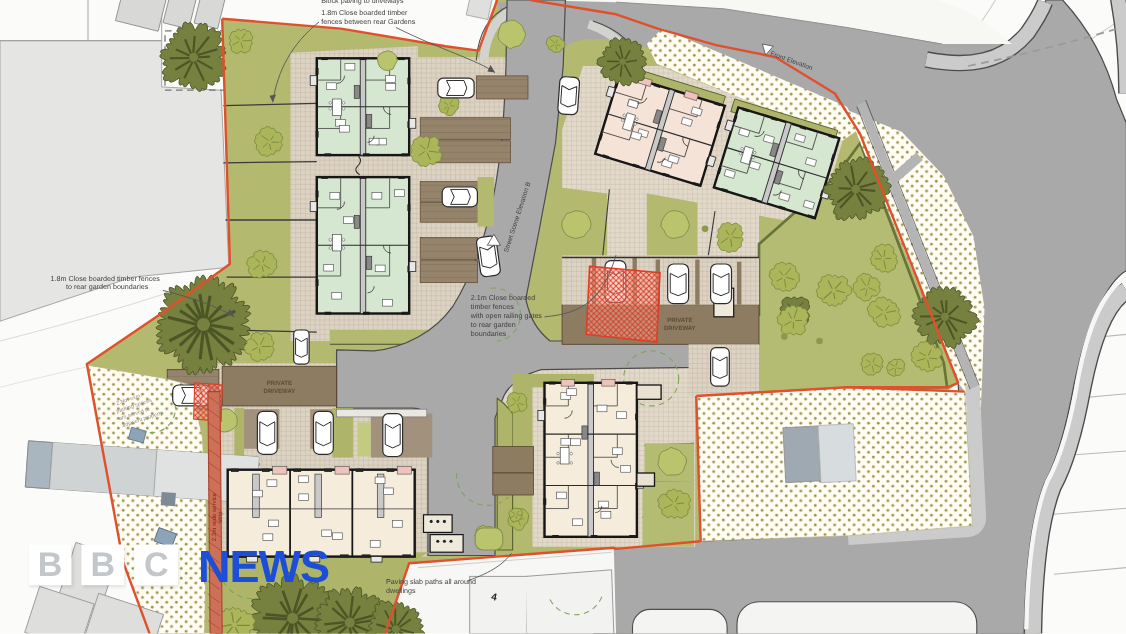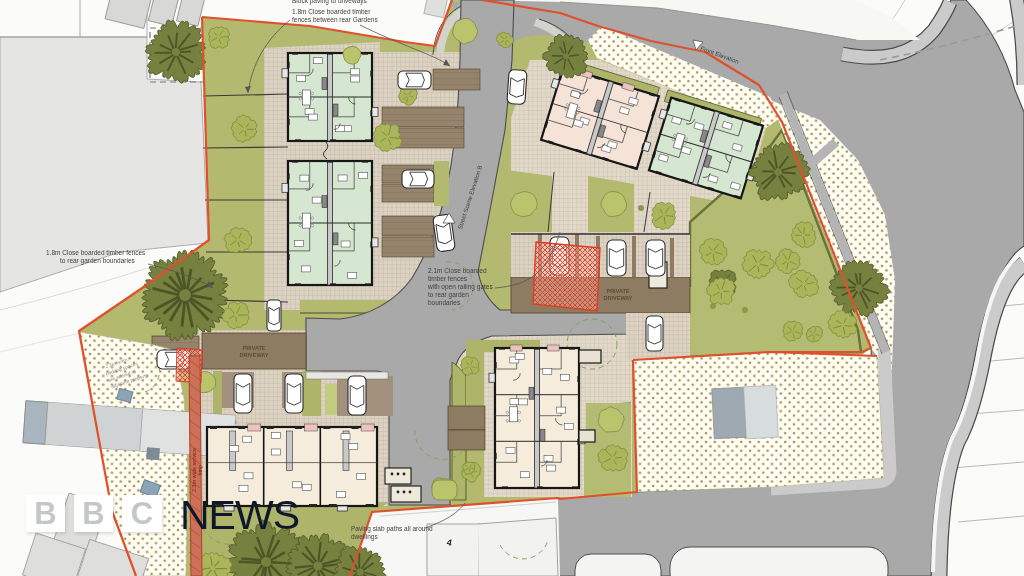--- a/index.html
+++ b/index.html
@@ -772,14 +772,14 @@
 
 <text x="292" y="3" font-size="6.5" fill="#3f3f3f">Block paving to driveways</text>
 </svg>
 
 <div style="position:absolute;left:26px;top:495px;width:39px;height:37px;background:#fff;box-shadow:1px 2px 3px rgba(0,0,0,0.12)"></div>
 <div style="position:absolute;left:74px;top:495px;width:39px;height:37px;background:#fff;box-shadow:1px 2px 3px rgba(0,0,0,0.12)"></div>
 <div style="position:absolute;left:122px;top:495px;width:40px;height:37px;background:#fff;box-shadow:1px 2px 3px rgba(0,0,0,0.12)"></div>
 <div style="position:absolute;left:26px;top:495px;width:39px;height:37px;color:#c3c7ca;font-weight:bold;font-size:31px;line-height:37px;text-align:center;font-family:'Liberation Sans',sans-serif">B</div>
 <div style="position:absolute;left:74px;top:495px;width:39px;height:37px;color:#c3c7ca;font-weight:bold;font-size:31px;line-height:37px;text-align:center;font-family:'Liberation Sans',sans-serif">B</div>
 <div style="position:absolute;left:122px;top:495px;width:40px;height:37px;color:#c3c7ca;font-weight:bold;font-size:31px;line-height:37px;text-align:center;font-family:'Liberation Sans',sans-serif">C</div>
-<div style="position:absolute;left:180px;top:492px;color:#0f172a;font-weight:normal;font-size:41px;font-family:'Liberation Sans',sans-serif;letter-spacing:-1px">NEWS</div>
+<div style="position:absolute;left:180px;top:492px;color:#1d4ed8;font-weight:bold;font-size:41px;font-family:'Liberation Sans',sans-serif;letter-spacing:-1px">NEWS</div>
 
 </div>
 </body></html>

